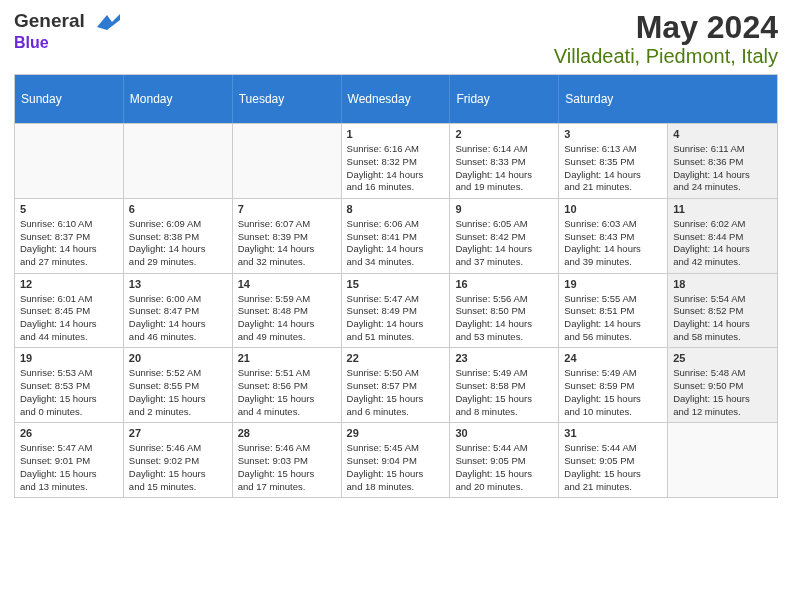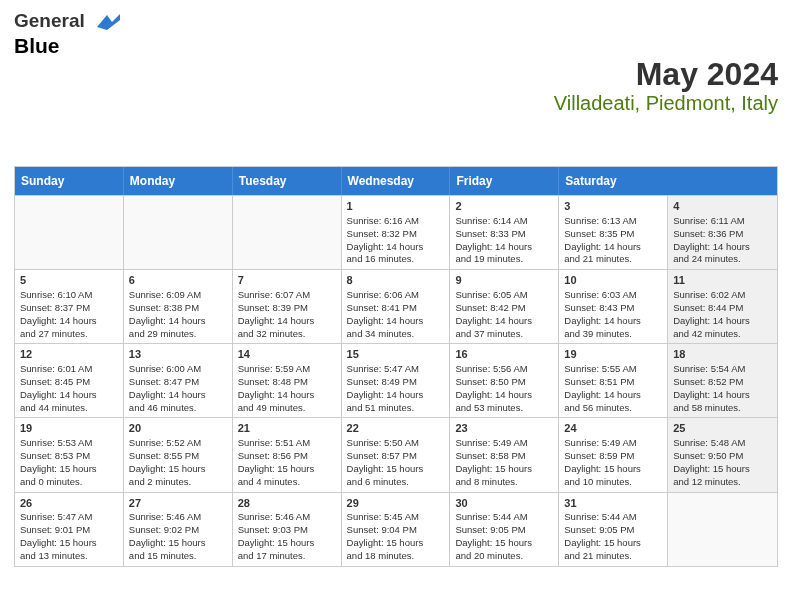--- a/index.html
+++ b/index.html
@@ -9,40 +9,38 @@
       width: 792px;
       height: 612px;
       overflow: hidden;
     }
     .page {
       width: 792px;
       height: 508px;
       padding: 10px 14px 10px 14px;
       display: flex;
       flex-direction: column;
-      gap: 45px;
     }
     .header-row {
       display: flex;
       justify-content: space-between;
       align-items: flex-start;
       margin-bottom: 6px;
     }
     .logo {
       display: flex;
       align-items: center;
     }
     .logo-icon {
       width: 30px;
       height: 24px;
       margin-left: 2px;
     }
     .title-block {
       text-align: right;
-      margin-top: 47px;
     }
     .main-title {
       font-size: 32px;
       font-weight: bold;
       color: #333;
       line-height: 1.1;
     }
     .subtitle {
       font-size: 20px;
       color: #4d7c0f;
@@ -54,22 +52,22 @@
       border: 1px solid #ccc;
     }
     .cal-header {
       display: grid;
       grid-template-columns: repeat(7, 1fr);
       background: #2e7ad1;
     }
     .cal-header-cell {
       color: #fff;
       font-size: 12px;
-      font-weight: bold;
-      padding: 7px 6px;
+      font-weight: normal;
+      padding: 17px 6px;
       border-right: 1px solid #4a90d9;
       text-align: left;
     }
     .cal-header-cell:last-child { border-right: none; }
     .cal-body {
       flex: 1;
       display: flex;
       flex-direction: column;
     }
     .cal-row {
@@ -106,21 +104,21 @@
       <div>
         <div style="display:flex;align-items:center;">
           <div style="font-size:19px;font-weight:bold;color:#333;line-height:1.1;">
             <span style="color:#333;">General</span>
             <svg class="logo-icon" viewBox="0 0 30 20" style="display:inline-block;vertical-align:middle;margin-left:2px;">
               <polygon points="5,15 15,3 20,10 28,2 28,8 15,18" fill="#2e7ad1"></polygon>
             </svg>
           </div>
           <div></div>
         </div>
-        <div style="font-size:21px;font-weight:bold;color:#000000;line-height:1.1;">Blue</div>
+        <div style="font-size:16px;font-weight:bold;color:#6d28d9;line-height:1.1;">Blue</div>
       </div>
     </div>
     <div class="title-block">
       <div class="main-title">May 2024</div>
       <div class="subtitle">Villadeati, Piedmont, Italy</div>
     </div>
   </div>
 
   <div class="calendar">
     <div class="cal-header" id="cal-header">

